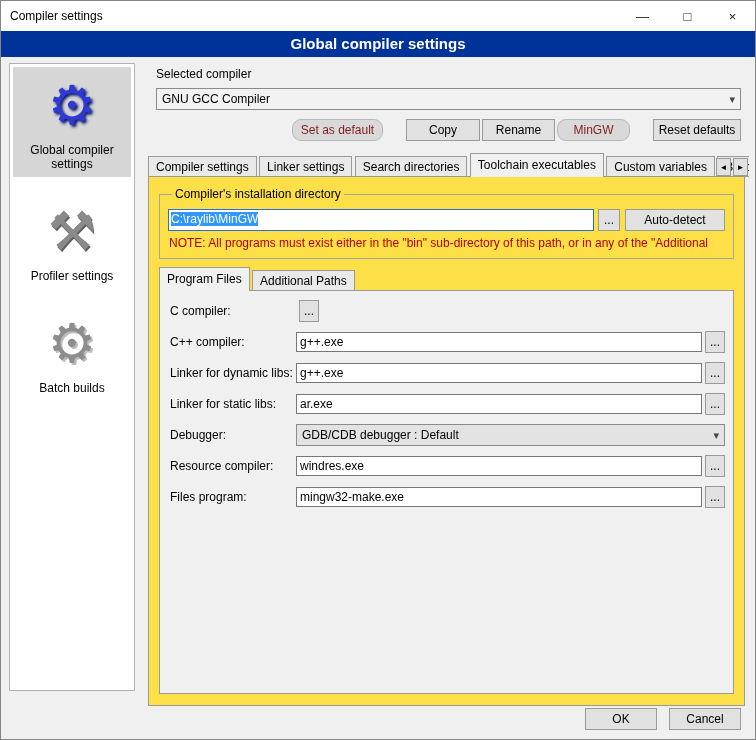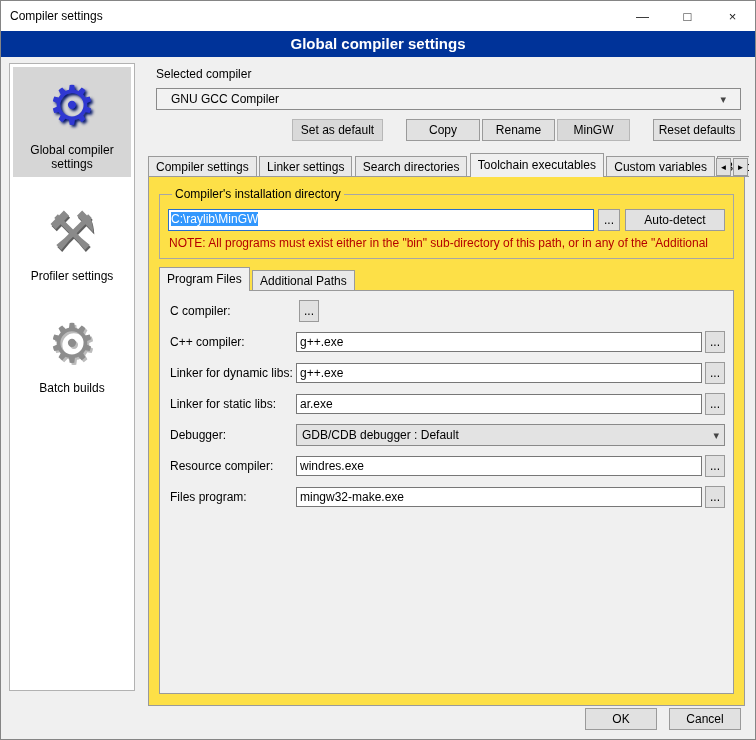--- a/index.html
+++ b/index.html
@@ -29,26 +29,26 @@
   .icon-blue { color:#3038d2; text-shadow:2px 2px 3px #001366; }
   .icon-gray { color:#8d8d8d; text-shadow:2px 2px 0 #bcbcbc; }
   .icon-prof { color:#8a8a8a; text-shadow:1px 2px 0 #5f5f5f; }
   .side-label { display:block; margin-top:8px; line-height:14px; }
   .side-item + .side-item { margin-top:16px; }
 
   
   .main { position:absolute; left:145px; top:62px; width:603px; height:638px; }
   .sc-label { display:block; margin:4px 0 7px 10px; }
   .combo { display:flex; align-items:center; height:22px; margin:0 8px 0 10px;
-    border:1px solid #8a8a8a; background:#f2f2f2; padding:0 14px; cursor:pointer; }
+    border:1px solid #8a8a8a; background:#f2f2f2; padding:0 5px; cursor:pointer; }
   .combo .chev { margin-left:auto; color:#444; font-size:11px; }
 
   .btn-row { position:relative; display:flex; height:22px; margin:9px 8px 0 10px; }
   .btn { height:22px; background:#e1e1e1; border:1px solid #9a9a9a; cursor:pointer; }
-  .btn:disabled, .btn.disabled { color:#000000; background:#d9d9d9; border-color:#b7b7b7; cursor:default; }
+  .btn:disabled, .btn.disabled { color:#7f1d1d; background:#d9d9d9; border-color:#b7b7b7; cursor:default;border-radius:9px; }
   .sp { width:136px; }
   .b-setdef { width:91px; margin-right:23px; }
   .b-copy { width:74px; margin-right:2px; }
   .b-rename { width:73px; margin-right:2px; }
   .b-delete { width:73px; }
   .b-reset { width:88px; margin-left:auto; }
 
   
   .tabs { position:relative; height:24px; margin:12px 0 0 2px; white-space:nowrap; overflow:hidden; }
   .tab { display:inline-block; position:relative; top:3px; height:21px; line-height:20px;

